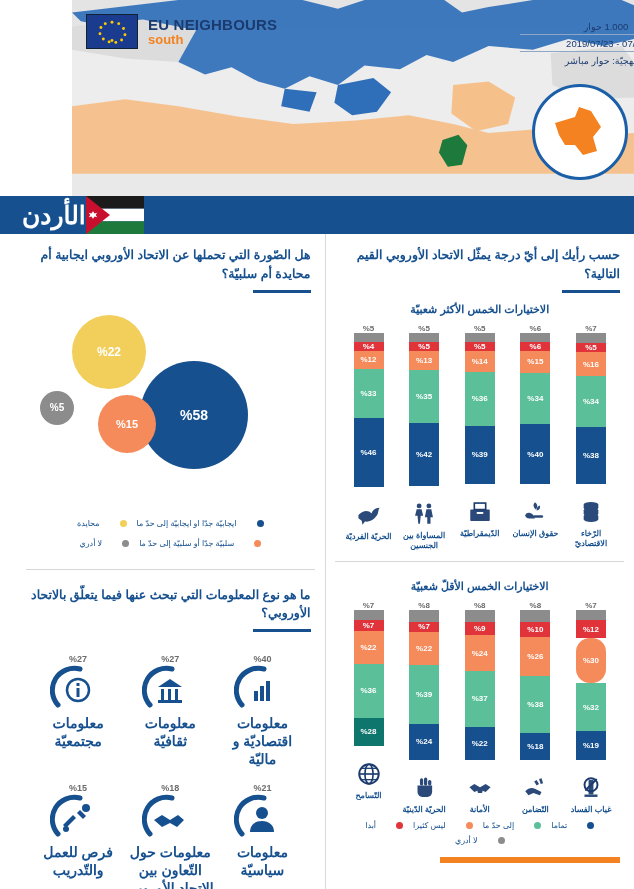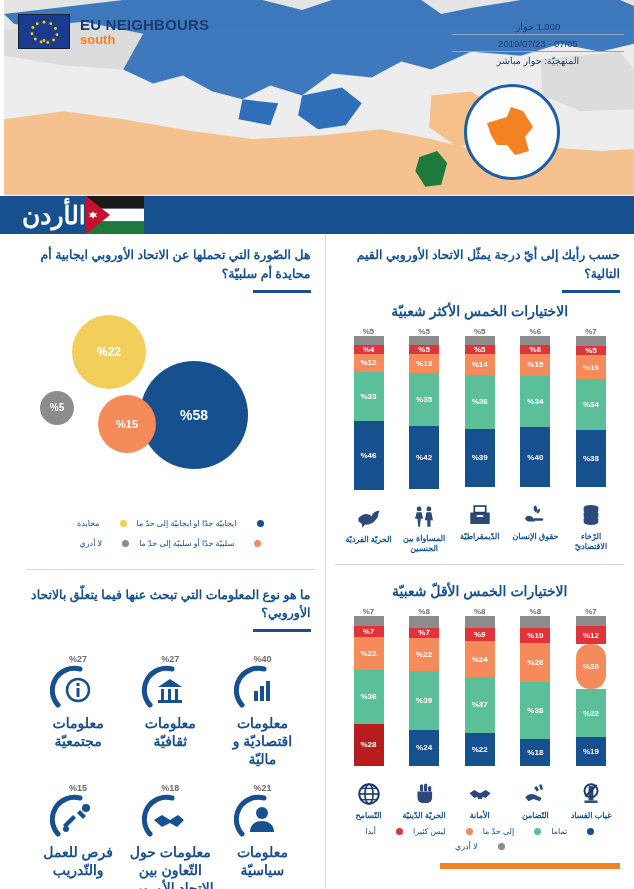--- a/index.html
+++ b/index.html
@@ -7,21 +7,21 @@
   body {
     width:634px; height:889px;
     font-family:"Liberation Sans", sans-serif;
     background:#ffffff;
     color:#1b3b6f;
     overflow:hidden;
     direction:rtl;
   }
   
   .header {
-    position:relative; width:630px; height:196px;
+    position:relative; width:562px; height:196px;
     background:#e9e9e9; overflow:hidden;
   }
   .map-bg { position:absolute; inset:0; }
   .brand {
     position:absolute; top:14px; right:auto; left:14px;
     display:flex; align-items:center; gap:10px; direction:ltr;
   }
   .eu-flag {
     width:52px; height:35px; background:#1b3b8f; border:1px solid #123; position:relative;
   }
@@ -65,21 +65,21 @@
   .col-left  { width:317px;margin-left:16px; }
   .col-right { width:317px; }
 
   .panel { padding:12px 14px 6px 14px; }
   .panel-title {
     font-size:12.5px; font-weight:bold; color:#16508f;
     line-height:1.5; text-align:right; margin:0 0 6px 0;
   }
   .rule { height:3px; background:#16508f; width:58px; margin:4px 0 10px auto; }
   .sub-title {
-    font-size:14px; font-weight:bold; color:#16508f; text-align:center; margin:2px 0 8px 0;
+    font-size:11px; font-weight:bold; color:#16508f; text-align:center; margin:2px 0 8px 0;
   }
   .panel-sep { height:1px; background:#d7d7d7; margin:4px 10px; }
   .vsep { width:1px; background:#d9d9d9; }
 
   
   .bars { display:flex; justify-content:space-between; gap:4px; padding:0 4px; direction:rtl; }
   .barcol { width:50px; display:flex; flex-direction:column; align-items:center; }
   .bar { width:30px; display:flex; flex-direction:column; }
   .seg {
     display:flex; align-items:center; justify-content:center;
@@ -380,21 +380,21 @@
             </div>
             <div class="bar-label">الحريّة الدّينيّة</div>
           </div>
           <div class="barcol">
             <div class="seg lbl-out">%7</div>
             <div class="bar">
               <div class="seg" style="background: rgb(140, 140, 140); height: 10.5px; color: rgb(255, 255, 255);"></div>
               <div class="seg" style="background: rgb(224, 51, 58); height: 10.5px;">%7</div>
               <div class="seg" style="background: rgb(245, 138, 90); height: 33px;">%22</div>
               <div class="seg" style="background: rgb(91, 191, 154); height: 54px;">%36</div>
-              <div class="seg" style="background: #b91c1c; height: 42px;">%28</div>
+              <div class="seg" style="background: #0f766e; height: 28px;">%28</div>
             </div>
             <div class="icon-wrap">
               <svg width="26" height="26" viewBox="0 0 32 32" fill="#2b4a7a" stroke="none">
                 <circle cx="16" cy="16" r="12" fill="none" stroke="currentColor" stroke-width="2.4"></circle>
                 <ellipse cx="16" cy="16" rx="5" ry="12" fill="none" stroke="currentColor" stroke-width="2"></ellipse>
                 <line x1="4" y1="16" x2="28" y2="16" stroke="currentColor" stroke-width="2"></line>
                 <line x1="6" y1="9" x2="26" y2="9" stroke="currentColor" stroke-width="1.6"></line>
                 <line x1="6" y1="23" x2="26" y2="23" stroke="currentColor" stroke-width="1.6"></line>
               </svg>
             </div>

